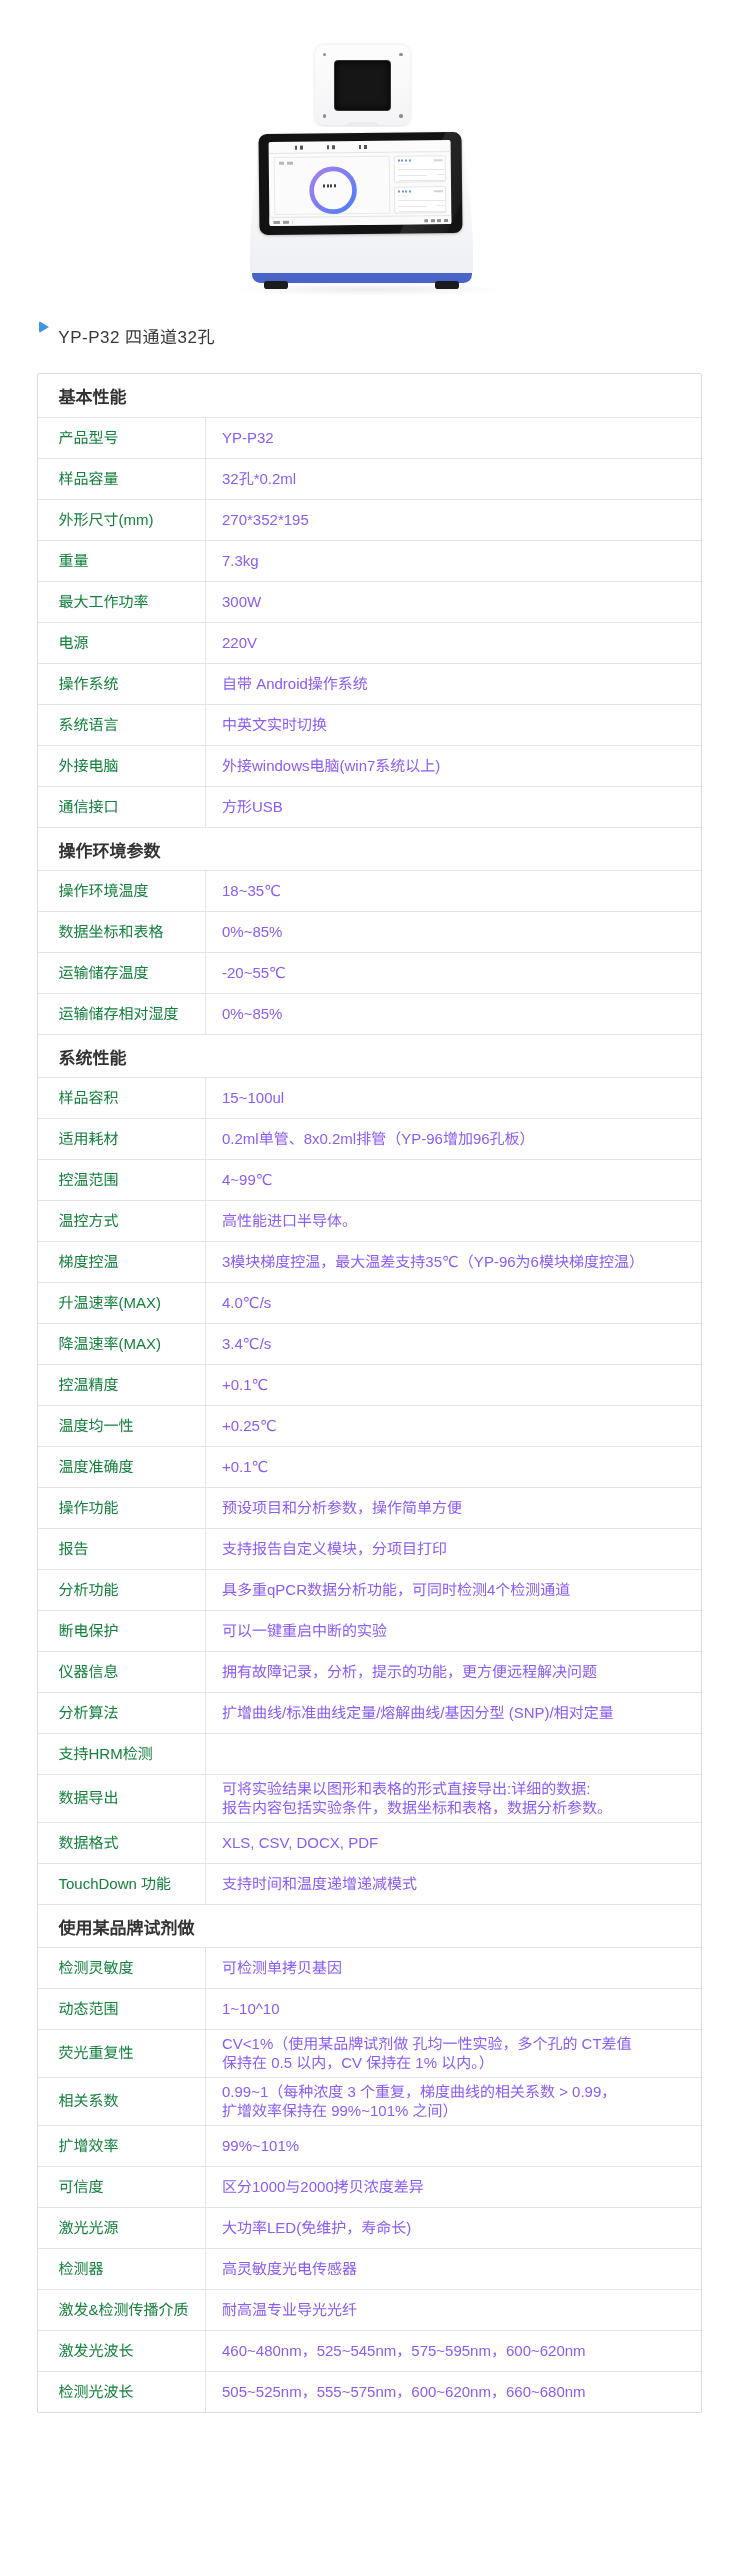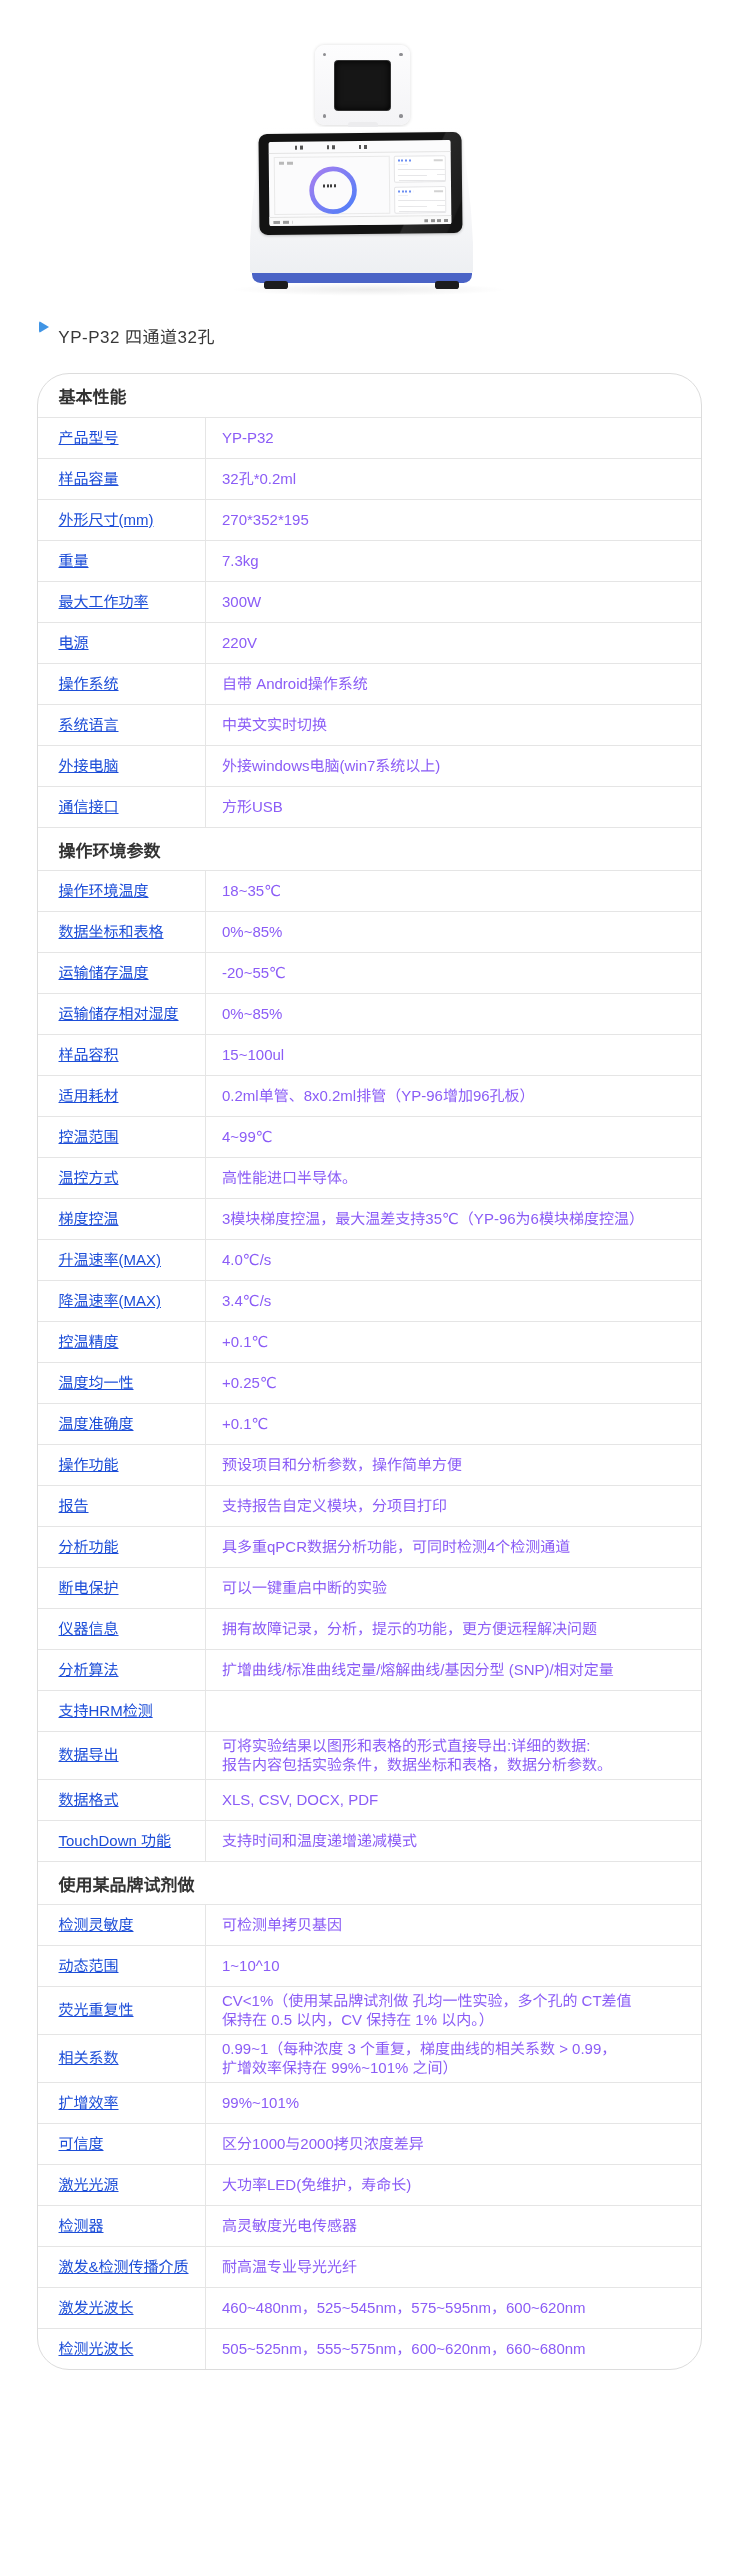--- a/index.html
+++ b/index.html
@@ -43,26 +43,26 @@
   .statusbar { left:0; bottom:0; width:100%; height:9.3px; border-top:0.9px solid #e3e3e3; background:#fafafa; }
   .status-mark-l { left:3.7px; top:2.8px; width:18.7px; height:2.8px; background:repeating-linear-gradient(90deg,#9a9a9a 0 6.5px,transparent 6.5px 9.3px); }
   .status-mark-r { right:3.7px; top:2.8px; width:24px; height:2.8px; background:repeating-linear-gradient(90deg,#8a8a8a 0 3.7px,transparent 3.7px 6.5px); }
 
   
   .title-row { display:flex; align-items:center; gap:9.3px; margin:15px 0 0 39px; height:22.4px; }
   .title-marker { width:0; height:0; border-left:10.3px solid #4095e5; border-top:6.5px solid transparent; border-bottom:6.5px solid transparent; border-radius:1.9px; }
   .title-text { font-size:17px; color:#383838; letter-spacing:0.5px;margin-top:16px; }
 
   
-  .spec-table { margin:35px 0 0 37px; width:665px; border:0.9px solid #dcdcdc; border-radius:32px; overflow:hidden; background:#fff; }
+  .spec-table { margin:35px 0 0 37px; width:665px; border:0.9px solid #dcdcdc; border-radius:2px; overflow:hidden; background:#fff; }
   .spec-table > * + * { border-top:0.9px solid #e5e5e5; }
   .section-header { min-height:43px; display:flex; align-items:center; padding:1.9px 18.7px 1.9px 20.5px; font-size:17px; font-weight:700; color:#333; }
   .spec-row { display:flex; min-height:41px; }
   .cell { font-size:15px; line-height:1.25; display:flex; align-items:center; }
-  .cell.label { flex:0 0 168px; width:168px; padding:4.7px 7.5px 4.7px 20.5px; color:#1d4ed8; border-right:0.9px solid #e5e5e5;text-decoration:underline; }
+  .cell.label { flex:0 0 168px; width:168px; padding:4.7px 7.5px 4.7px 20.5px; color:#15803d; border-right:0.9px solid #e5e5e5; }
   .cell.value { flex:1; padding:4.7px 17px 4.7px 16px; color:#8b5cf6; white-space:pre-line; }
 </style>
 </head>
 <body>
 
 <div class="page">
 
   <div class="hero">
     <div class="device-shadow"></div>
 
@@ -177,20 +177,21 @@
         <div class="cell value">0%~85%</div>
       </div>
       <div class="spec-row">
         <div class="cell label">运输储存温度</div>
         <div class="cell value">-20~55℃</div>
       </div>
       <div class="spec-row">
         <div class="cell label">运输储存相对湿度</div>
         <div class="cell value">0%~85%</div>
       </div>
+      <div class="section-header">系统性能</div>
       <div class="spec-row">
         <div class="cell label">样品容积</div>
         <div class="cell value">15~100ul</div>
       </div>
       <div class="spec-row">
         <div class="cell label">适用耗材</div>
         <div class="cell value">0.2ml单管、8x0.2ml排管（YP-96增加96孔板）</div>
       </div>
       <div class="spec-row">
         <div class="cell label">控温范围</div>

